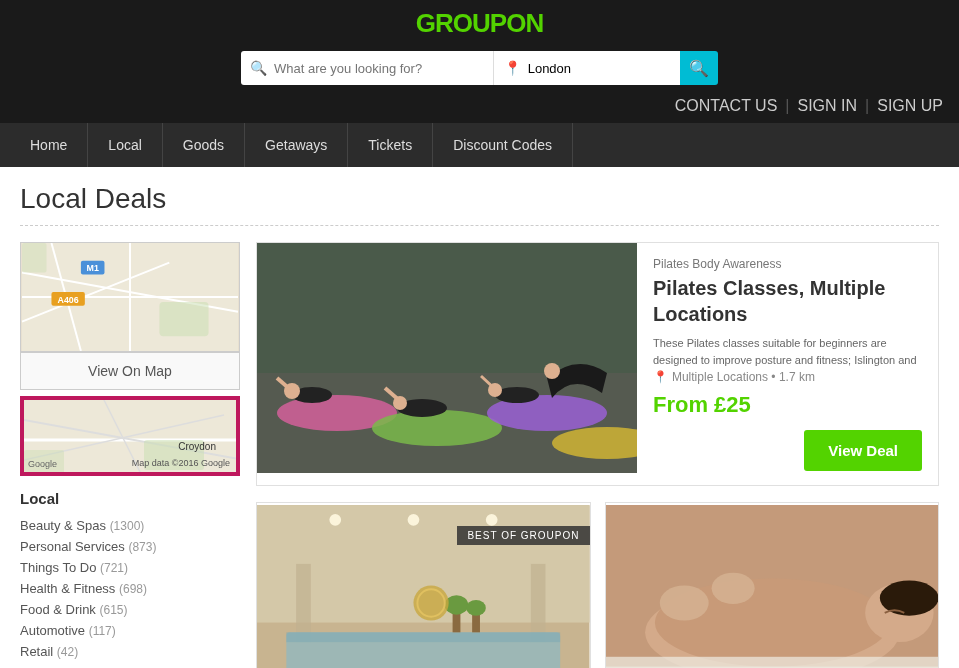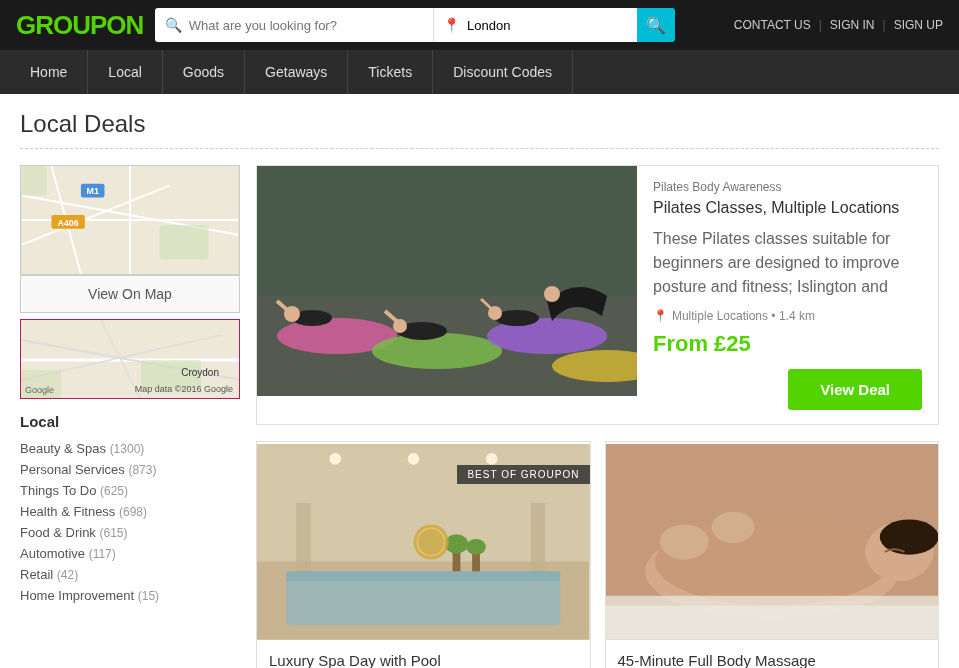--- a/index.html
+++ b/index.html
@@ -5,20 +5,21 @@
     * { box-sizing: border-box; margin: 0; padding: 0; }
     body { font-family: Arial, sans-serif; font-size: 14px; color: #333; background: #fff; }
 
     
     .top-bar {
       background: #1a1a1a;
       padding: 8px 16px;
       display: flex;
       align-items: center;
       gap: 12px;
+      flex-direction: column;
     }
     .logo {
       font-size: 26px;
       font-weight: 900;
       color: #53d300;
       letter-spacing: -1px;
       flex-shrink: 0;
     }
     .search-form {
       display: flex;
@@ -80,21 +81,21 @@
       display: flex;
       align-items: center;
       justify-content: center;
     }
     .top-right-links {
       margin-left: auto;
       display: flex;
       align-items: center;
       gap: 8px;
       color: #ccc;
-      font-size: 12px;
+      font-size: 16px;
     }
     .top-right-links a {
       color: #ccc;
       text-decoration: none;
     }
     .top-right-links span {
       color: #555;
     }
 
     
@@ -120,21 +121,21 @@
       padding: 14px 20px;
       cursor: pointer;
       white-space: nowrap;
     }
 
     
     .main-content {
       padding: 16px 20px;
     }
     .page-title {
-      font-size: 24px;
+      font-size: 28px;
       font-weight: 300;
       color: #333;
       margin-bottom: 10px;
     }
     .content-divider {
       border: none;
       border-top: 1px dashed #ccc;
       margin-bottom: 16px;
     }
 
@@ -169,21 +170,21 @@
       text-align: center;
       font-size: 14px;
       color: #555;
       cursor: pointer;
       margin-bottom: 6px;
     }
     .map-container2 {
       width: 100%;
       height: 80px;
       background: #e8e4d0;
-      border: 1px solid #be185d;
+      border: 4px solid #be185d;
       position: relative;
       overflow: hidden;
     }
     .map-label {
       position: absolute;
       bottom: 4px;
       right: 6px;
       font-size: 9px;
       color: #555;
     }
@@ -245,51 +246,51 @@
       display: flex;
       flex-direction: column;
       justify-content: space-between;
     }
     .deal-category {
       font-size: 12px;
       color: #777;
       margin-bottom: 4px;
     }
     .deal-title {
-      font-size: 16px;
-      font-weight: normal;
+      font-size: 20px;
+      font-weight: bold;
       color: #333;
       margin-bottom: 8px;
       line-height: 1.3;
     }
     .deal-desc {
-      font-size: 16px;
+      font-size: 11px;
       color: #666;
       line-height: 1.5;
-      margin-bottom: 10px;
+      margin-bottom: 2px;
     }
     .deal-location {
       font-size: 12px;
       color: #888;
       margin-bottom: 8px;
       display: flex;
       align-items: center;
       gap: 4px;
     }
     .deal-price {
       font-size: 22px;
       font-weight: bold;
       color: #53d300;
       margin-bottom: 12px;
     }
     .view-deal-btn {
       background: #53d300;
       color: #fff;
       border: none;
-      padding: 12px 32px;
+      padding: 12px 24px;
       font-size: 15px;
       font-weight: bold;
       cursor: pointer;
       border-radius: 3px;
       align-self: flex-end;
     }
 
     
     .deal-cards {
       display: flex;
@@ -405,21 +406,21 @@
         </svg>
         <span class="croydon-label">Croydon</span>
         <span class="google-label">Google</span>
         <span class="map-label">Map data ©2016 Google</span>
       </div>
 
       <div class="sidebar-section-title">Local</div>
       <ul class="category-list">
         <li class="category-item">Beauty &amp; Spas <span class="category-count">(1300)</span></li>
         <li class="category-item">Personal Services <span class="category-count">(873)</span></li>
-        <li class="category-item">Things To Do <span class="category-count">(625)</span></li>
+        <li class="category-item">Things To Do <span class="category-count">(721)</span></li>
         <li class="category-item">Health &amp; Fitness <span class="category-count">(698)</span></li>
         <li class="category-item">Food &amp; Drink <span class="category-count">(615)</span></li>
         <li class="category-item">Automotive <span class="category-count">(117)</span></li>
         <li class="category-item">Retail <span class="category-count">(42)</span></li>
         <li class="category-item">Home Improvement <span class="category-count">(15)</span></li>
       </ul>
     </div>
 
     <div class="deals-area">
 
@@ -453,21 +454,21 @@
           </svg>
         </div>
 
         <div class="featured-info">
           <div>
             <div class="deal-category">Pilates Body Awareness</div>
             <div class="deal-title">Pilates Classes, Multiple Locations</div>
             <div class="deal-desc">These Pilates classes suitable for beginners are designed to improve posture and fitness; Islington and</div>
             <div class="deal-location">
               <span>📍</span>
-              <span>Multiple Locations • 1.4 km</span>
+              <span>Multiple Locations • 1.7 km</span>
             </div>
             <div class="deal-price">From £25</div>
           </div>
           <button class="view-deal-btn">View Deal</button>
         </div>
       </div>
 
       <div class="deal-cards">
 
         <div class="deal-card">

